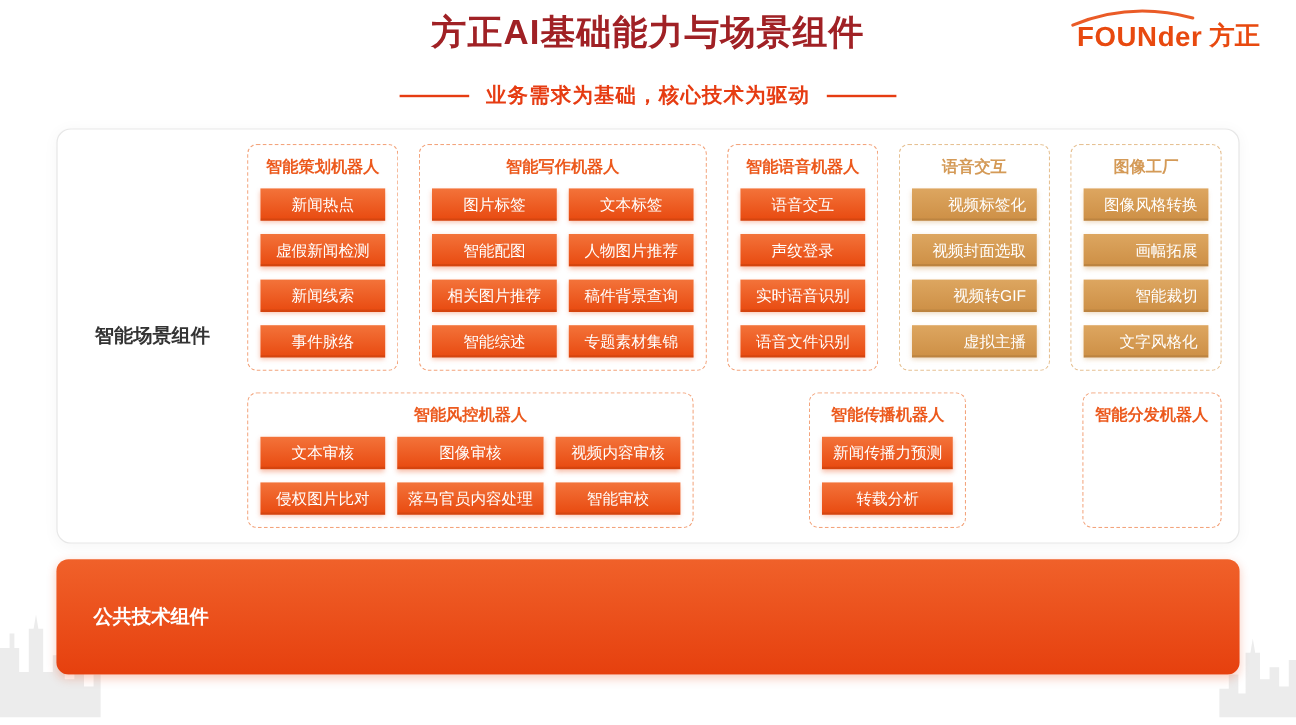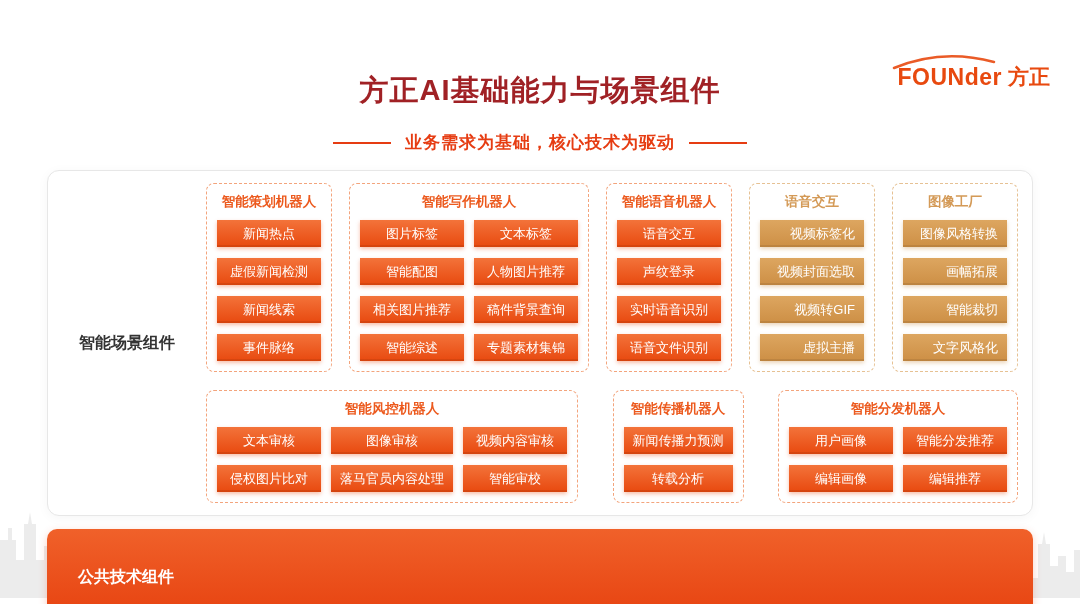--- a/index.html
+++ b/index.html
@@ -1,21 +1,21 @@
 <!DOCTYPE html>
 <html><head>
 <meta charset="utf-8">
 <style>
   * { margin:0; padding:0; box-sizing:border-box; }
   html,body { background:#fff; }
   body { font-family:"Liberation Sans","DejaVu Sans",sans-serif; }
   .page { position:relative; width:1080px; height:604px; background:#fff; overflow:hidden; margin:0 auto; }
 
   
-  .header { position:relative; padding-top:24px; text-align:center;margin-top:47px; }
+  .header { position:relative; padding-top:8px; text-align:center; }
   .title { font-size:29px; font-weight:bold; color:#a02125; letter-spacing:1px; }
   .logo { position:absolute; top:16px; right:30px; display:flex; align-items:flex-end; gap:6px; }
   .logo-en { font-size:23px; font-weight:bold; color:#e8490f; letter-spacing:.5px; position:relative; }
   .logo-swoosh { position:absolute; left:-6px; top:-9px; }
   .logo-cn { font-size:21px; font-weight:bold; color:#e8490f; }
 
   
   .subtitle-row { margin-top:20px; display:flex; align-items:center; justify-content:center; gap:14px; }
   .subtitle-line { width:58px; height:2px; background:#e63c12; }
   .subtitle-text { font-size:17px; font-weight:bold; color:#e63c12; letter-spacing:1px; }
@@ -141,26 +141,20 @@
           </div>
           <div class="group theme-orange">
             <div class="group-title">智能传播机器人</div>
             <div class="group-items" style="grid-template-columns: repeat(1, auto);">
               <div class="btn">新闻传播力预测</div>
               <div class="btn">转载分析</div>
             </div>
           </div>
           <div class="group theme-orange">
             <div class="group-title">智能分发机器人</div>
-            <div class="group-items" style="grid-template-columns: repeat(2, auto);">
-              <div class="btn">用户画像</div>
-              <div class="btn">智能分发推荐</div>
-              <div class="btn">编辑画像</div>
-              <div class="btn">编辑推荐</div>
-            </div>
           </div>
         </div>
     </div>
   </div>
 
   <div class="tech-banner">
     <div class="tech-label">公共技术组件</div>
   </div>
 
   <svg class="skyline skyline-left" width="84" height="92" viewBox="0 0 84 92">

